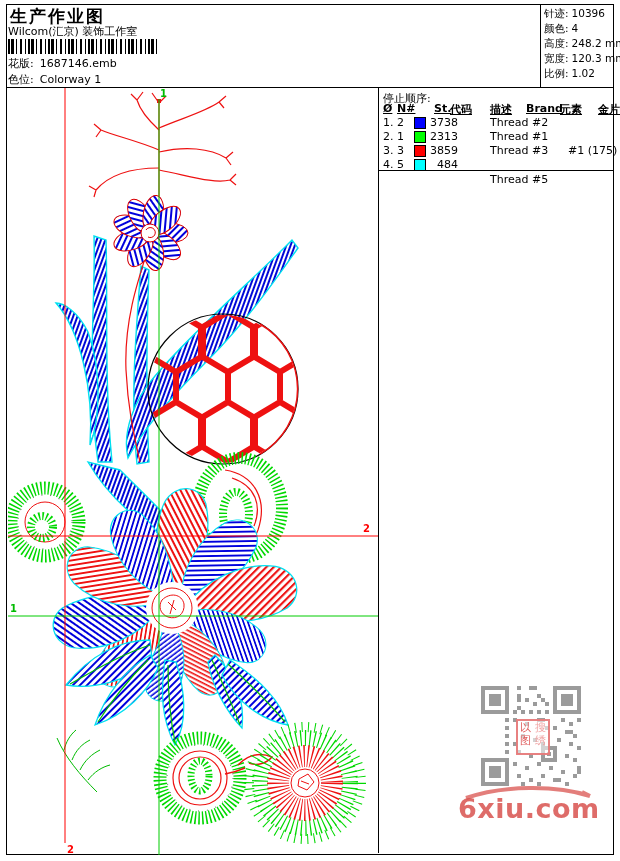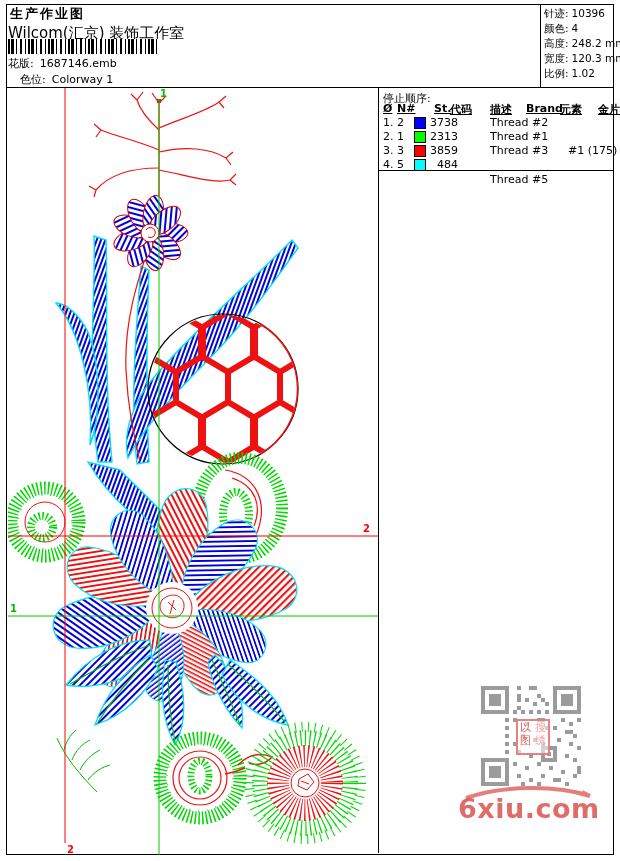--- a/index.html
+++ b/index.html
@@ -1,21 +1,21 @@
 <!DOCTYPE html>
 <html><head>
 <meta charset="utf-8">
 <style>
   html,body{margin:0;padding:0;background:#fff;}
   body{width:620px;height:861px;position:relative;font-family:"DejaVu Sans","Liberation Sans",sans-serif;color:#000;}
   .abs{position:absolute;}
   .page-border{left:6px;top:4px;width:606px;height:849px;border:1px solid #000;}
   .line{background:#000;}
-  .title{left:10px;top:5px;font-size:13px;font-weight:bold;letter-spacing:2px;}
-  .subtitle{left:8px;top:24px;font-size:15px;}
+  .title{left:10px;top:5px;font-size:17px;font-weight:bold;letter-spacing:2px;}
+  .subtitle{left:8px;top:24px;font-size:11px;}
   .barcode{left:8px;top:39px;width:150px;height:15px;
     background:repeating-linear-gradient(90deg,#000 0 2px,#fff 2px 3px,#000 3px 6px,#fff 6px 8px,#000 8px 9px,#fff 9px 12px,#000 12px 14px,#fff 14px 17px,#000 17px 18px,#fff 18px 20px);}
   .hfield{font-size:11px;}
   .hfield .lab{margin-right:6px;}
   .infobox{left:544px;top:6px;width:68px;font-size:10.5px;line-height:15px;white-space:nowrap;}
   .info-row .lab{margin-right:3px;margin-top:24px;}
   .tablebox{left:378px;top:88px;width:235px;height:82px;font-size:11px;}
   .t-title{position:absolute;left:5px;top:3px;}
   .t-head span{position:absolute;font-weight:bold;text-decoration:underline;white-space:nowrap;}
   .t-row span{position:absolute;white-space:nowrap;}
@@ -40,21 +40,21 @@
 <div class="abs line" style="left:6px;top:87px;width:607px;height:1px;"></div>
 <div class="abs line" style="left:378px;top:88px;width:1px;height:765px;"></div>
 <div class="abs line" style="left:378px;top:170px;width:235px;height:1px;"></div>
 
 <div class="abs title">生产作业图</div>
 <div class="abs subtitle">Wilcom(汇京) 装饰工作室</div>
 <div class="abs barcode"></div>
 <div class="abs hfield" style="left:8px;top:56px;">
   <span class="lab">花版:</span><span>1687146.emb</span>
 </div>
-<div class="abs hfield" style="left:8px;top:72px;padding-left:12px;">
+<div class="abs hfield" style="left:8px;top:72px;">
   <span class="lab">色位:</span><span>Colorway 1</span>
 </div>
 
 <div class="abs infobox">
   <div class="info-row"><span class="lab">针迹:</span><span>10396</span></div>
   <div class="info-row"><span class="lab">颜色:</span><span>4</span></div>
   <div class="info-row"><span class="lab">高度:</span><span>248.2 mm</span></div>
   <div class="info-row"><span class="lab">宽度:</span><span>120.3 mm</span></div>
   <div class="info-row"><span class="lab">比例:</span><span>1.02</span></div>
 </div>

